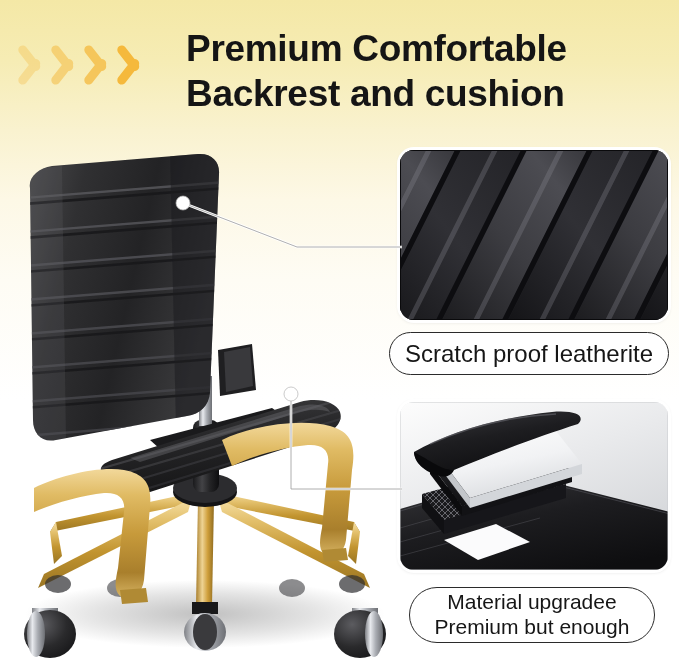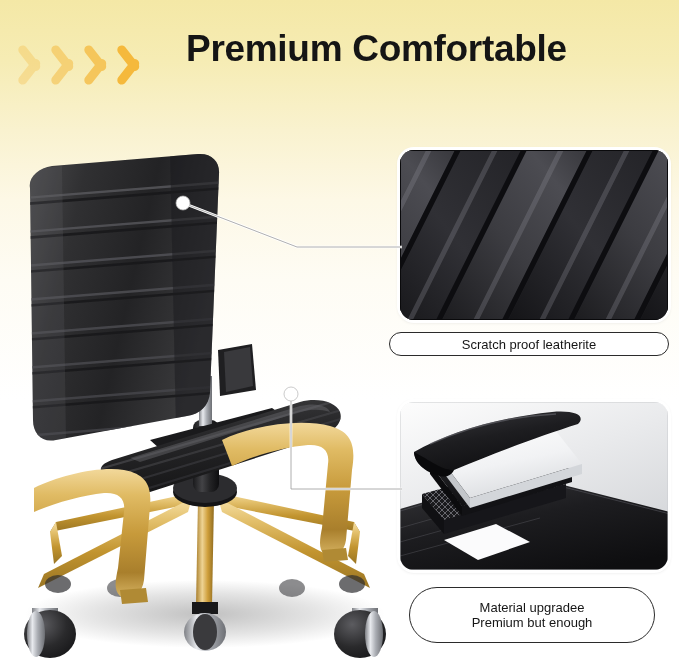--- a/index.html
+++ b/index.html
@@ -112,27 +112,27 @@
     background: rgba(255,255,255,0.9);
     color: #161616;
     text-align: center;
     display: flex;
     flex-direction: column;
     align-items: center;
     justify-content: center;
   }
   .pill-top {
     left: 389px; top: 332px;
-    width: 280px; height: 24px;
-    font-size: 13px;
+    width: 280px; height: 43px;
+    font-size: 24px;
   }
   .pill-bottom {
     left: 409px; top: 587px;
     width: 246px; height: 56px;
-    font-size: 13px;
+    font-size: 21px;
     line-height: 1.18;
   }
   .pill span { display: block; white-space: nowrap; }
 </style>
 </head>
 <body>
 
 <div id="poster">
 
   <div class="header">
@@ -151,20 +151,21 @@
           <span class="b"></span>
       </div>
       <div class="chev chev4">
         <span class="a"></span>
           <span class="b"></span>
       </div>
     </div>
 
     <div class="title">
       <span class="l1">Premium Comfortable</span>
+      <span class="l2">Backrest and cushion</span>
     </div>
   </div>
 
   <div class="chair-wrap">
     <svg class="chair-svg" width="400" height="521" viewBox="0 0 400 521" aria-hidden="true">
       <defs>
         <linearGradient id="leatherBack" x1="0" y1="0" x2="1" y2="0.35">
           <stop offset="0" stop-color="#4a4a4c"></stop>
           <stop offset="0.28" stop-color="#303032"></stop>
           <stop offset="0.62" stop-color="#232325"></stop>

